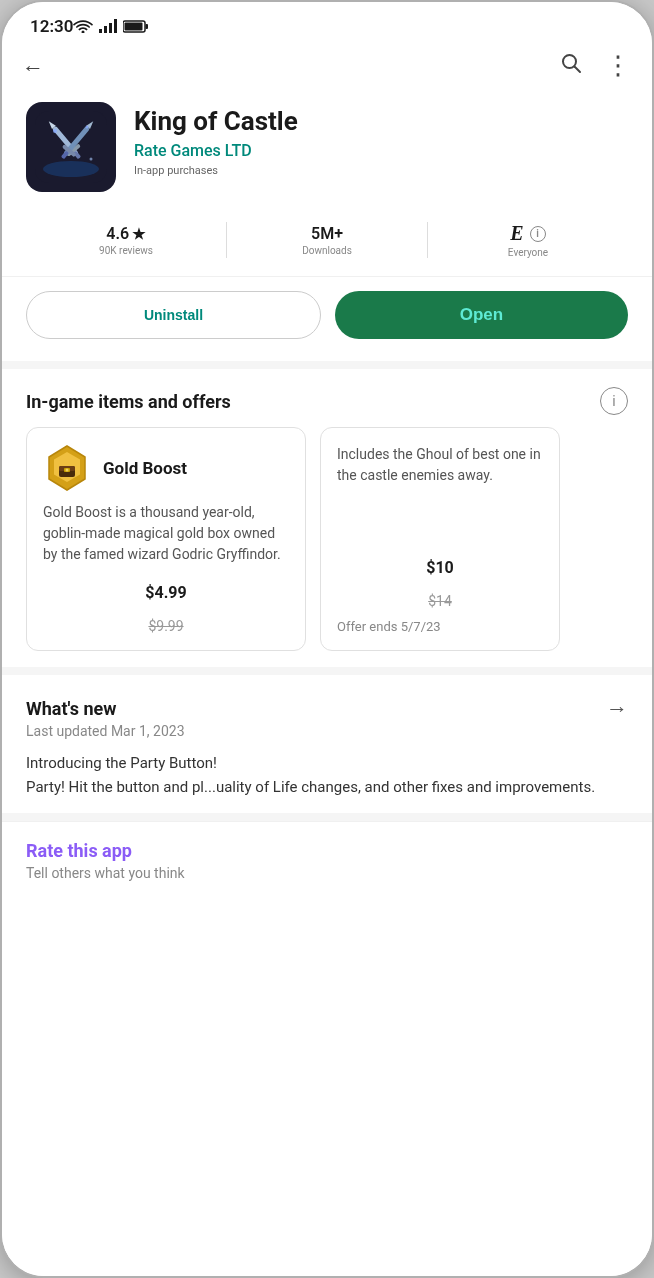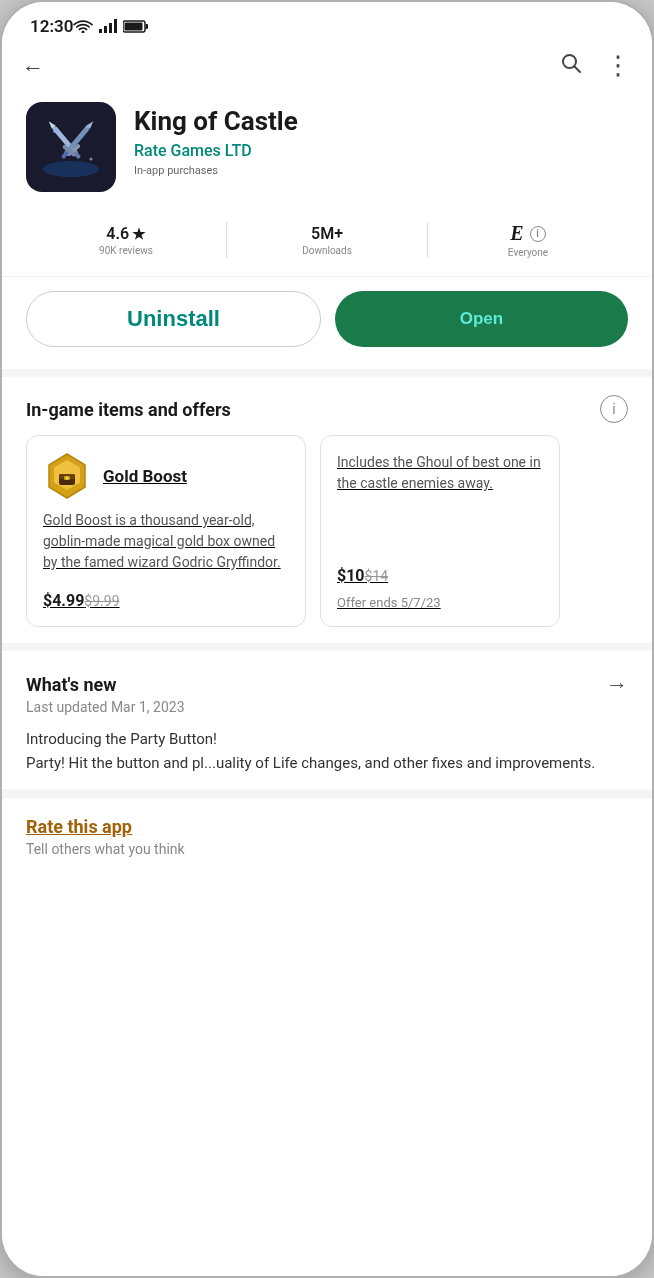--- a/index.html
+++ b/index.html
@@ -187,21 +187,21 @@
       gap: 14px;
       padding: 14px 24px 22px 24px;
     }
     .btn-uninstall {
       flex: 1;
       padding: 14px 0;
       border-radius: 30px;
       border: 1.5px solid #ccc;
       background: #fff;
       color: #00897b;
-      font-size: 22px;
+      font-size: 14px;
       font-weight: 600;
       cursor: pointer;
       text-align: center;
     }
     .btn-open {
       flex: 1;
       padding: 14px 0;
       border-radius: 30px;
       border: none;
       background: #1a7a4a;
@@ -243,21 +243,20 @@
       cursor: pointer;
     }
 
     
     .items-carousel {
       display: flex;
       overflow-x: auto;
       padding: 0 24px 16px 24px;
       gap: 14px;
       scrollbar-width: none;
-      text-decoration: underline;
     }
     .items-carousel::-webkit-scrollbar { display: none; }
 
     .item-card {
       min-width: 280px;
       max-width: 280px;
       border: 1px solid #e0e0e0;
       border-radius: 12px;
       padding: 16px;
       flex-shrink: 0;
@@ -286,22 +285,23 @@
     }
     .item-desc {
       font-size: 14px;
       color: #555;
       line-height: 1.5;
       flex: 1;
     }
     .item-price-row {
       display: flex;
       align-items: center;
-      gap: 0;
+      gap: 16px;
       margin-top: 8px;
+      flex-direction: column;
     }
     .item-price {
       font-size: 16px;
       font-weight: 700;
       color: #1a1a1a;
     }
     .item-price-old {
       font-size: 14px;
       color: #999;
       text-decoration: line-through;
@@ -339,23 +339,22 @@
     }
 
     
     .rate-section {
       padding: 18px 24px 10px 24px;
       border-top: 1px solid #f0f0f0;
     }
     .rate-title {
       font-size: 18px;
       font-weight: 700;
-      color: #a16207;
+      color: #8b5cf6;
       margin-bottom: 4px;
-      text-decoration: underline;
     }
     .rate-subtitle {
       font-size: 14px;
       color: #888;
     }
   </style>
 </head>
 <body>
 
 <div class="phone-frame">

